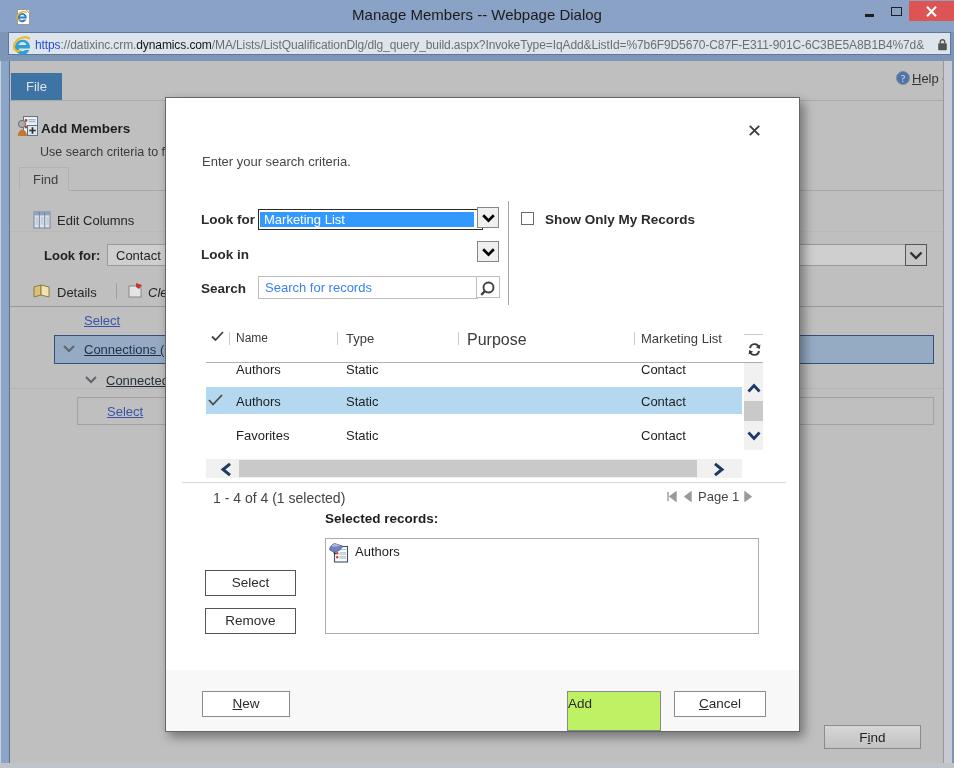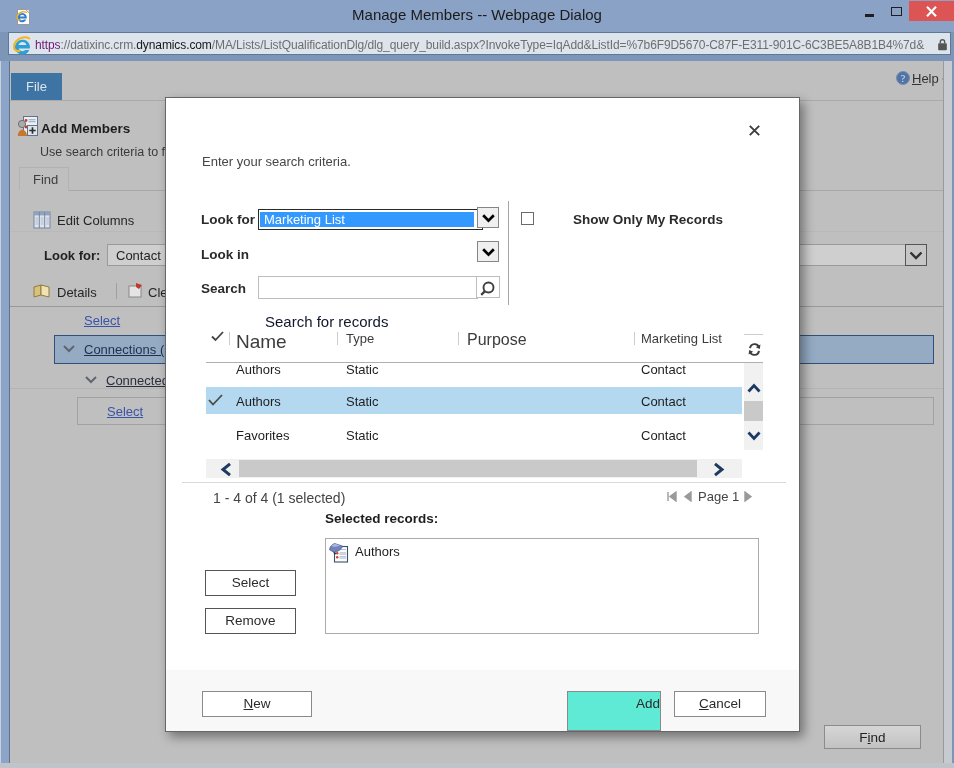--- a/index.html
+++ b/index.html
@@ -28,21 +28,21 @@
   <path d="M1 .8 L10 10.2 M10 .8 L1 10.2" stroke="#fff" stroke-width="2.1"></path>
 </svg>
 
 <div class="abs" style="left:0;top:32px;width:954px;height:29px;background:#7d95b7;"></div>
 <div class="abs" style="left:8px;top:32px;width:943px;height:23px;background:#dde4ec;border:1px solid #5e7899;"></div>
 
 <svg class="abs" style="left:12px;top:35px;" width="21" height="21" viewBox="0 0 21 21">
   <path fill-rule="evenodd" d="M18 11.9 a7.5 7.5 0 1 0 -.6 3.2 l-4 0 a4.2 4.2 0 0 1 -6.8 -1.6 l11.2 0 a7.5 7.5 0 0 0 .2 -1.6 z M6.5 10 a4.2 4.2 0 0 1 8 0 z" fill="#2e9fd4"></path>
   <path d="M17.2 3.4 C13.8 1.2 8 2.2 4.6 5.8 C1.6 9 1.2 13 3.4 15 C4.4 15.9 5.8 16.2 7.4 15.9" stroke="#f3b61f" stroke-width="2" fill="none" stroke-linecap="round"></path>
 </svg>
-<div class="abs" style="left:35px;top:38px;font-size:12px;letter-spacing:-0.1px;color:#6e6e6e;white-space:nowrap;"><span style="color:#701a75;">https</span>://datixinc.crm.<span style="color:#161616;">dynamics.com</span>/MA/Lists/ListQualificationDlg/dlg_query_build.aspx?InvokeType=IqAdd&amp;ListId=%7b6F9D5670-C87F-E311-901C-6C3BE5A8B1B4%7d&amp;</div>
+<div class="abs" style="left:35px;top:38px;font-size:12px;letter-spacing:-0.1px;color:#6e6e6e;white-space:nowrap;"><span style="color:#1d4ed8;">https</span>://datixinc.crm.<span style="color:#161616;">dynamics.com</span>/MA/Lists/ListQualificationDlg/dlg_query_build.aspx?InvokeType=IqAdd&amp;ListId=%7b6F9D5670-C87F-E311-901C-6C3BE5A8B1B4%7d&amp;</div>
 
 <svg class="abs" style="left:937px;top:38px;" width="11" height="13" viewBox="0 0 12 15">
   <rect x="1" y="6" width="10" height="8" rx="1" fill="#555"></rect>
   <path d="M3.5 6 V4.5 a2.5 2.5 0 0 1 5 0 V6" stroke="#555" stroke-width="1.6" fill="none"></path>
 </svg>
 
 <div class="abs" id="page" style="left:10px;top:61px;width:934px;height:702px;background:#bfbfbf;overflow:hidden;">
 
   <div class="abs" style="left:0;top:0;width:934px;height:39px;background:#bfbfbf;"></div>
   <div class="abs" style="left:1px;top:12px;width:51px;height:27px;background:#3e74a4;color:#dde5ec;font-size:13px;text-align:center;line-height:27px;">File</div>
@@ -93,21 +93,21 @@
   <svg class="abs" style="left:23px;top:222px;" width="17" height="16" viewBox="0 0 17 16">
     <path d="M1 4 L8 2 L8 12 L1 14 Z" fill="#d8c27a" stroke="#8f7b3e"></path>
     <path d="M8 2 L16 4 L16 14 L8 12 Z" fill="#efe3b4" stroke="#8f7b3e"></path>
   </svg>
   <div class="abs" style="left:47px;top:224px;font-size:13px;color:#262626;">Details</div>
   <div class="abs" style="left:106px;top:222px;width:1px;height:16px;background:#9f9f9f;"></div>
   <svg class="abs" style="left:117px;top:221px;" width="17" height="17" viewBox="0 0 17 17">
     <rect x="2" y="4" width="12" height="11" fill="#e4e4e4" stroke="#888"></rect>
     <path d="M9 1 L15 3 L12 7 L9 5 Z" fill="#c0392b"></path>
   </svg>
-  <div class="abs" style="left:138px;top:224px;font-size:13px;color:#262626;">Cle</div>
+  <div class="abs" style="left:138px;top:224px;font-size:13px;color:#262626;font-style:italic;">Cle</div>
   <div class="abs" style="left:0;top:245px;width:934px;height:1px;background:#999;"></div>
 
   <div class="abs" style="left:74px;top:252px;font-size:13px;color:#3b53a8;text-decoration:underline;">Select</div>
   <div class="abs" style="left:44px;top:274px;width:880px;height:29px;background:#94abc3;border:1px solid #32507a;"></div>
   <svg class="abs" style="left:53px;top:284px;" width="12" height="8" viewBox="0 0 12 8">
       <path d="M1 1 L6 6 L11 1" stroke="#5f666e" stroke-width="2" fill="none"></path>
     </svg>
   <div class="abs" style="left:74px;top:281px;font-size:13px;color:#1f3050;text-decoration:underline;">Connections (C</div>
   <div class="abs" style="left:0;top:327px;width:934px;height:1px;background:#b4b4b4;"></div>
   <svg class="abs" style="left:75px;top:315px;" width="12" height="8" viewBox="0 0 12 8">
@@ -143,38 +143,38 @@
     </svg>
 
   <div class="abs" style="left:35px;top:149px;font-size:13.5px;font-weight:bold;color:#2b2b2b;">Look in</div>
   <div class="abs" style="left:311px;top:143px;width:22px;height:21px;border:1.5px solid #868686;background:#f0f0f0;"></div>
   <svg class="abs" style="left:316px;top:150px;" width="13" height="9" viewBox="0 0 13 9">
       <path d="M1.2 1.2 L6.5 6.6 L11.8 1.2" stroke="#000" stroke-width="2.7" fill="none"></path>
     </svg>
 
   <div class="abs" style="left:35px;top:183px;font-size:13.5px;font-weight:bold;color:#2b2b2b;">Search</div>
   <div class="abs" style="left:92px;top:178px;width:220px;height:23px;border:1px solid #bdbdbd;background:#fff;">
-    <div style="position:absolute;left:6px;top:3px;font-size:15px;color:#0f172a;margin-top:33px;">Search for records</div>
+    <div style="position:absolute;left:6px;top:3px;font-size:13px;color:#3b82f6;">Search for records</div>
   </div>
   <div class="abs" style="left:310px;top:178px;width:24px;height:22px;border:1px solid #bdbdbd;background:#fff;"></div>
   <svg class="abs" style="left:313px;top:181px;" width="17" height="17" viewBox="0 0 17 17">
     <circle cx="9.5" cy="8.5" r="5" stroke="#3f3f3f" stroke-width="1.9" fill="none"></circle>
     <path d="M6 12.2 L2.2 15.8" stroke="#3f3f3f" stroke-width="2.3"></path>
   </svg>
 
   <div class="abs" style="left:342px;top:103px;width:1px;height:104px;background:#a6a6a6;"></div>
 
   <div class="abs" style="left:355px;top:114px;width:13px;height:13px;border:1px solid #6a6a6a;background:#fff;"></div>
-  <div class="abs" style="left:379px;top:114px;font-size:13.5px;font-weight:bold;color:#2b2b2b;margin-left:28px;">Show Only My Records</div>
+  <div class="abs" style="left:379px;top:114px;font-size:13.5px;font-weight:bold;color:#2b2b2b;">Show Only My Records</div>
 
   <svg class="abs" style="left:45px;top:233px;" width="13" height="11" viewBox="0 0 13 11">
       <path d="M1 5.5 L4.5 9 L12 1" stroke="#444" stroke-width="1.8" fill="none"></path>
     </svg>
   <div class="abs" style="left:63px;top:234px;width:1px;height:13px;background:#ccc;"></div>
-  <div class="abs" style="left:70px;top:233px;font-size:19px;color:#3c3c3c;">Name</div>
+  <div class="abs" style="left:70px;top:233px;font-size:12px;color:#3c3c3c;">Name</div>
   <div class="abs" style="left:171px;top:234px;width:1px;height:13px;background:#ccc;"></div>
   <div class="abs" style="left:180px;top:233px;font-size:13px;color:#3c3c3c;">Type</div>
   <div class="abs" style="left:292px;top:234px;width:1px;height:13px;background:#ccc;"></div>
   <div class="abs" style="left:301px;top:233px;font-size:16px;color:#3c3c3c;">Purpose</div>
   <div class="abs" style="left:468px;top:234px;width:1px;height:13px;background:#ccc;"></div>
   <div class="abs" style="left:475px;top:233px;font-size:13px;color:#3c3c3c;">Marketing List</div>
   <svg class="abs" style="left:582px;top:245px;" width="13" height="13" viewBox="0 0 14 14">
     <path d="M11.9 4.6 A5 5 0 0 0 2.2 5.6 M2.1 9.4 A5 5 0 0 0 11.8 8.4" stroke="#3c3c3c" stroke-width="2.1" fill="none"></path>
     <path d="M13.4 1.6 L12.7 6.4 L8.4 4.5 Z M0.6 12.4 L1.3 7.6 L5.6 9.5 Z" fill="#3c3c3c"></path>
   </svg>
@@ -240,16 +240,16 @@
     <path d="M0.6 6.8 C0.8 3.8 2.8 1.2 5.8 0.6 L13.8 3.2 C12.4 6.2 9.2 8.6 5.2 9.4 Z" fill="#7381bd" stroke="#4a5f92" stroke-width="0.8"></path>
     <path d="M2.2 2.6 C3.4 1.4 5.4 0.8 6.8 1.0 L11 2.4 C9 3.4 6 4 4 3.8 Z" fill="#aab6dd"></path>
     <path d="M4.2 9.4 L5.6 11.4 L7.2 11 L6.4 9.4 Z" fill="#2f2f2f"></path>
   </svg>
   <div class="abs" style="left:189px;top:446px;font-size:13px;color:#1e1e1e;">Authors</div>
 
   <div class="abs" style="left:39px;top:472px;width:91px;height:26px;border:1px solid #555;background:#fff;font-size:13.5px;color:#2b2b2b;text-align:center;line-height:24px;">Select</div>
   <div class="abs" style="left:39px;top:510px;width:91px;height:26px;border:1px solid #555;background:#fff;font-size:13.5px;color:#2b2b2b;text-align:center;line-height:24px;">Remove</div>
 
   <div class="abs" style="left:0;top:572px;width:633px;height:61px;background:#f8f8f8;"></div>
-  <div class="abs" style="left:36px;top:593px;width:110px;height:26px;border:1px solid #8a8a8a;background:#fff;font-size:13.5px;color:#2b2b2b;text-align:center;line-height:24px;"><span style="text-decoration:underline;">N</span>ew</div>
-  <div class="abs" style="left:401px;top:593px;width:94px;height:40px;border:1px solid #8a8a8a;background:#5eead4;font-size:13.5px;color:#2b2b2b;text-align:right;line-height:24px;">Add</div>
+  <div class="abs" style="left:36px;top:593px;width:88px;height:26px;border:1px solid #8a8a8a;background:#fff;font-size:13.5px;color:#2b2b2b;text-align:center;line-height:24px;"><span style="text-decoration:underline;">N</span>ew</div>
+  <div class="abs" style="left:401px;top:593px;width:94px;height:40px;border:1px solid #8a8a8a;background:#bef264;font-size:13.5px;color:#2b2b2b;text-align:left;line-height:24px;">Add</div>
   <div class="abs" style="left:508px;top:593px;width:92px;height:26px;border:1px solid #8a8a8a;background:#fff;font-size:13.5px;color:#2b2b2b;text-align:center;line-height:24px;"><span style="text-decoration:underline;">C</span>ancel</div>
 </div>
 
 </body></html>

